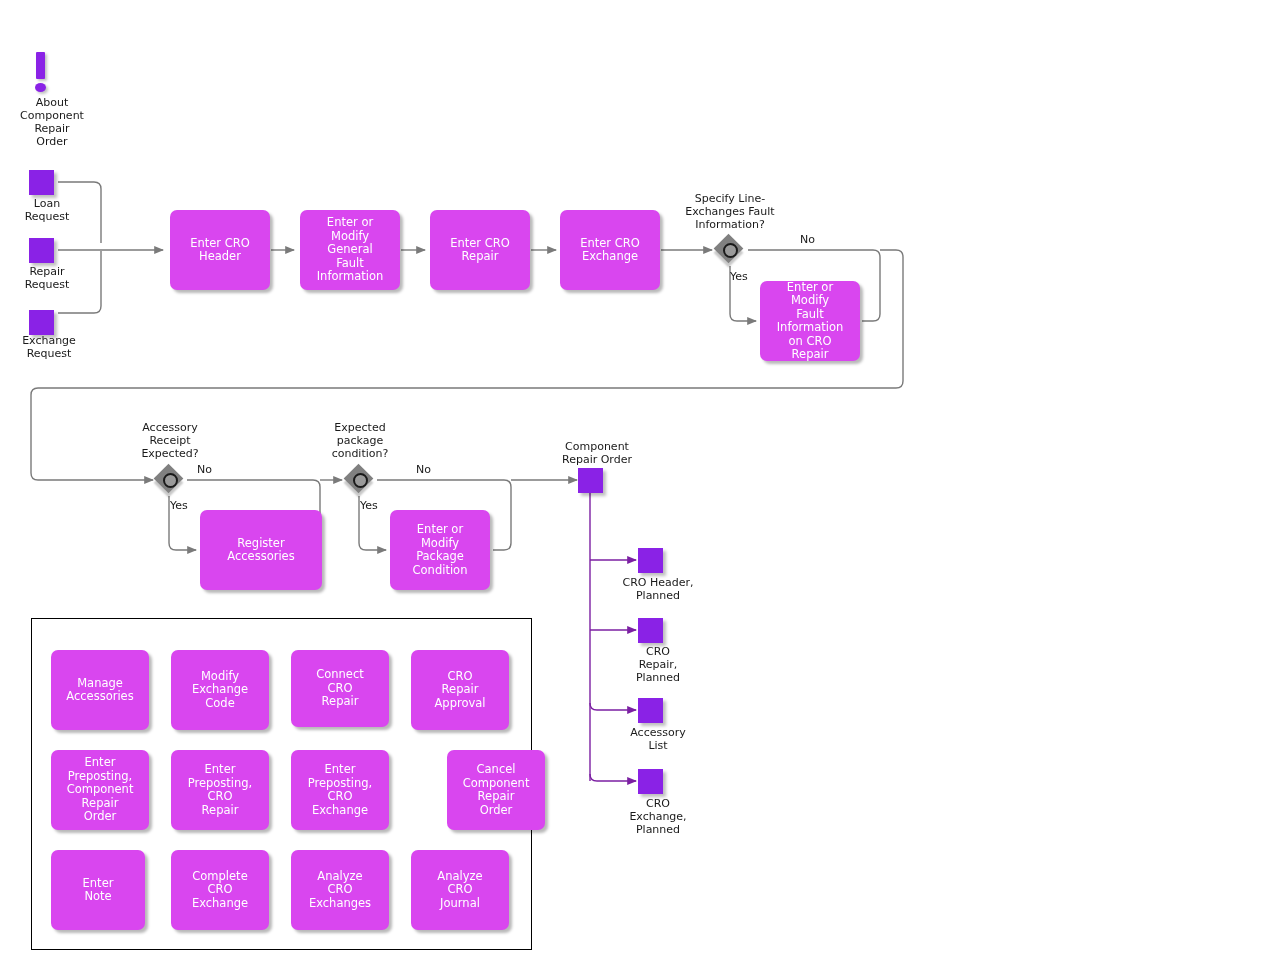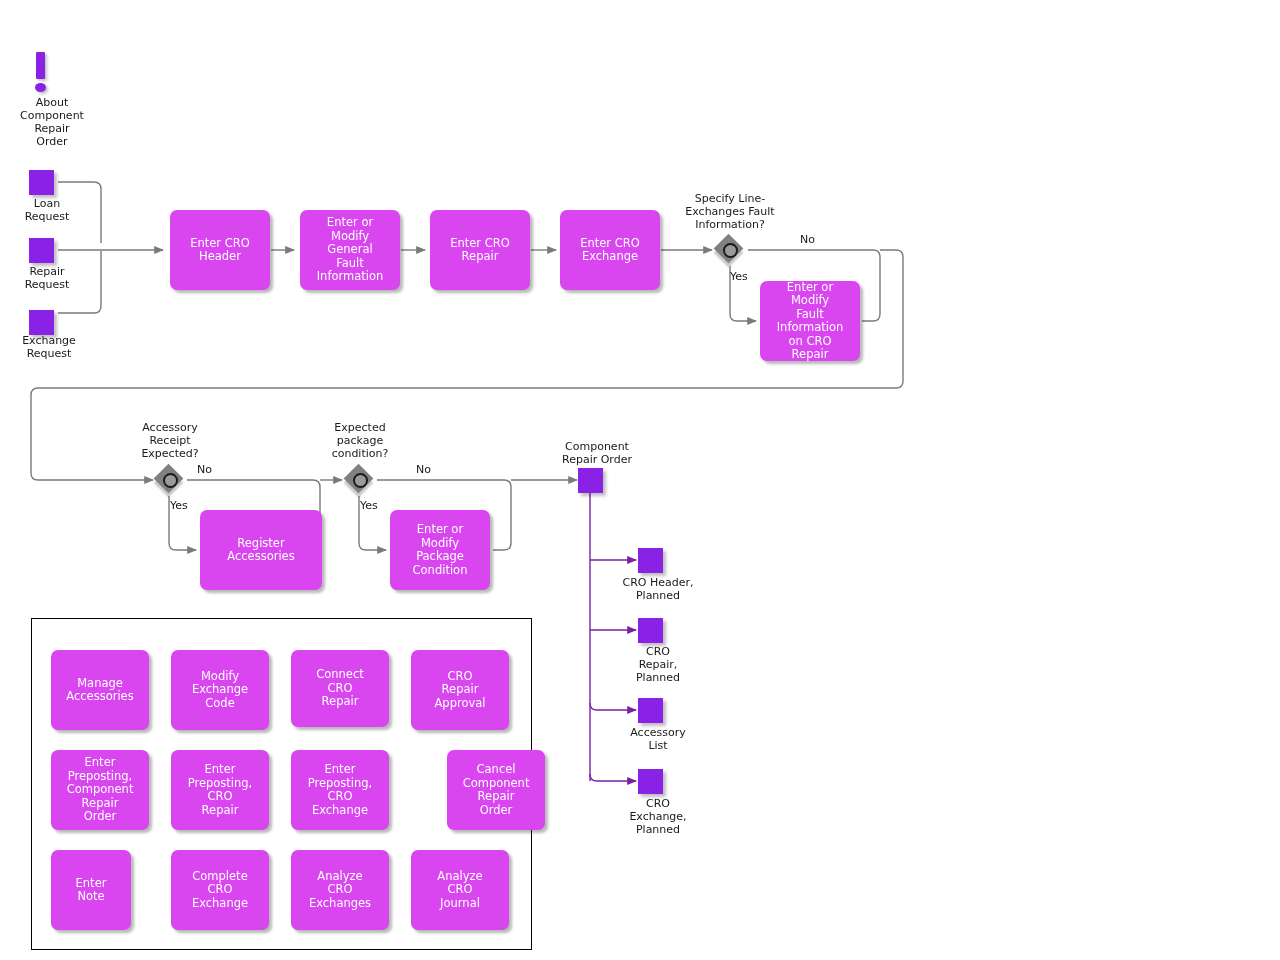--- a/index.html
+++ b/index.html
@@ -346,21 +346,21 @@
     <span>Enter
 Preposting, CRO
 Exchange</span>
   </div>
   <div class="act" style="left:411px; top:750px; width:98px; height:80px;margin-left:36px;">
     <span>Cancel
 Component
 Repair Order</span>
   </div>
 
-  <div class="act" style="left:51px; top:850px; width:80px; height:80px;justify-content:center;">
+  <div class="act" style="left:51px; top:850px; width:94px; height:80px;justify-content:center;">
     <span>Enter Note</span>
   </div>
   <div class="act" style="left:171px; top:850px; width:98px; height:80px;">
     <span>Complete CRO
 Exchange</span>
   </div>
   <div class="act" style="left:291px; top:850px; width:98px; height:80px;">
     <span>Analyze CRO
 Exchanges</span>
   </div>

